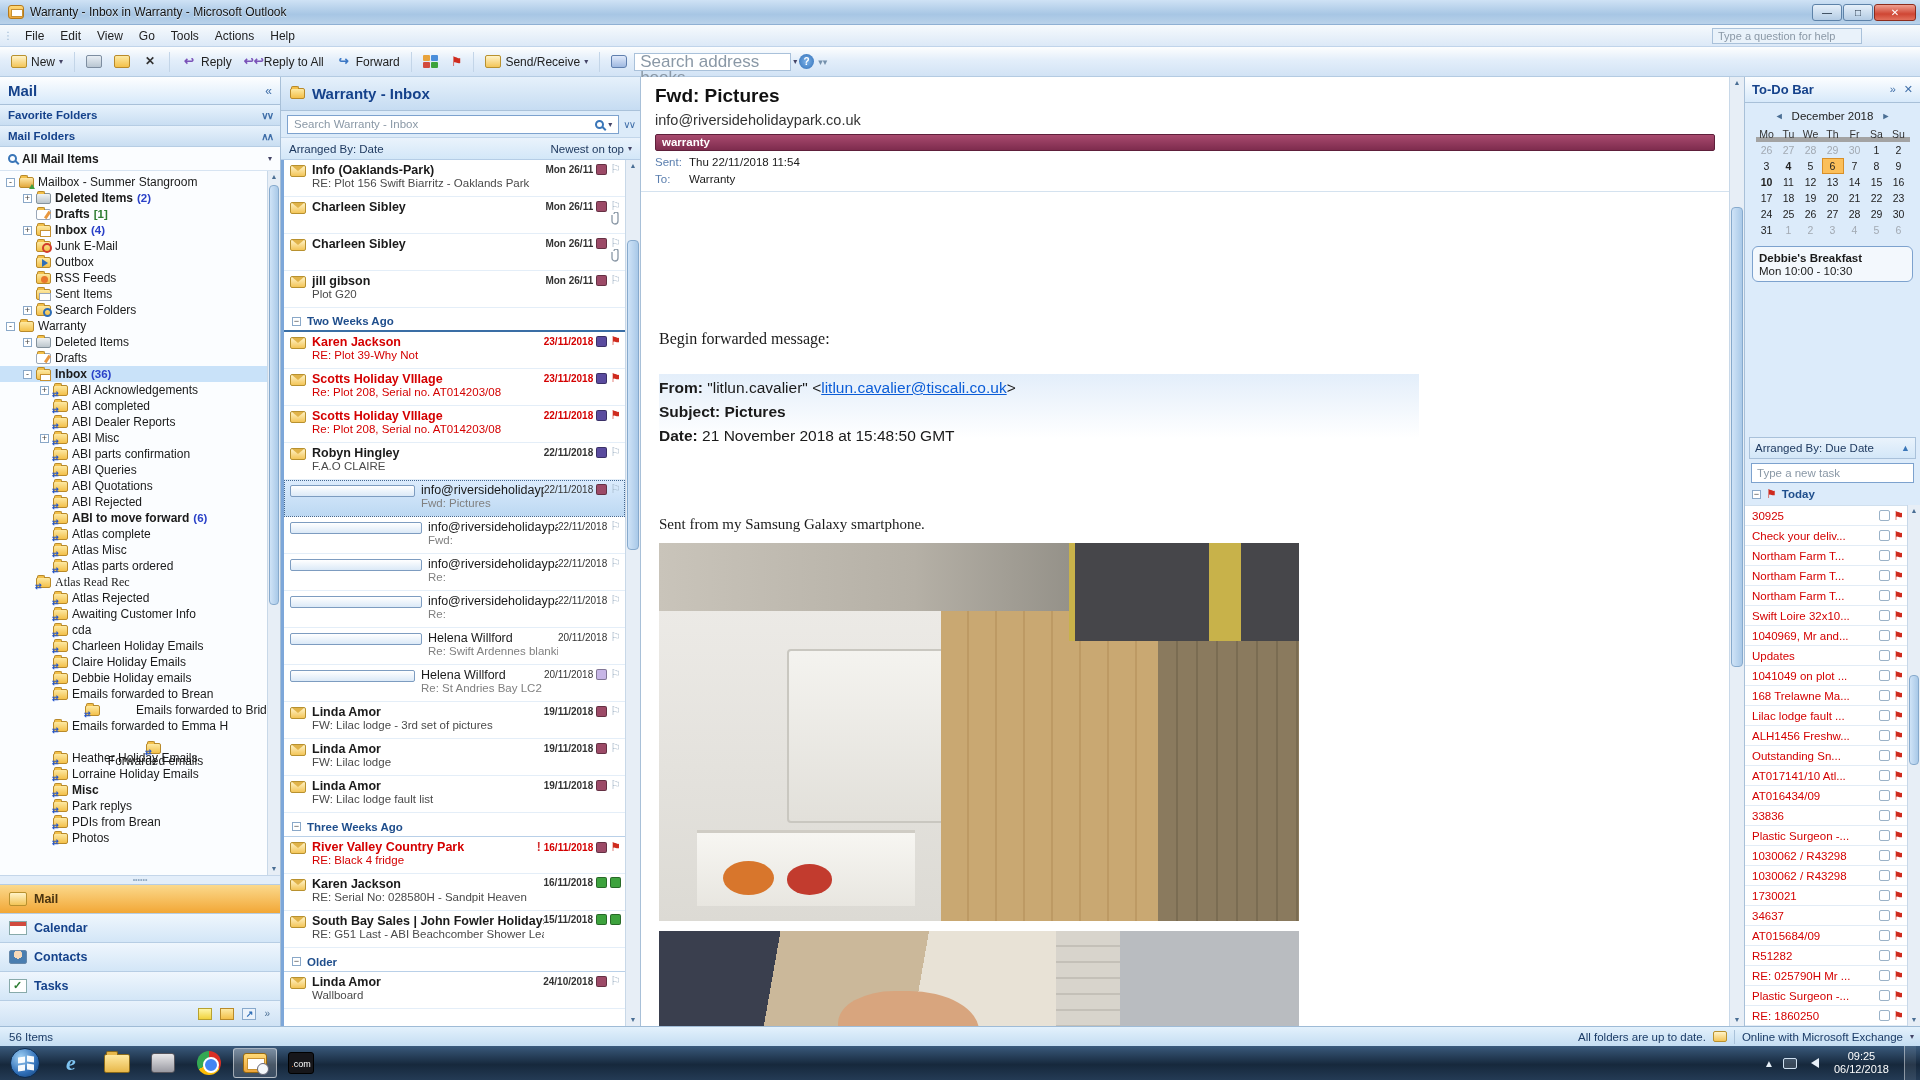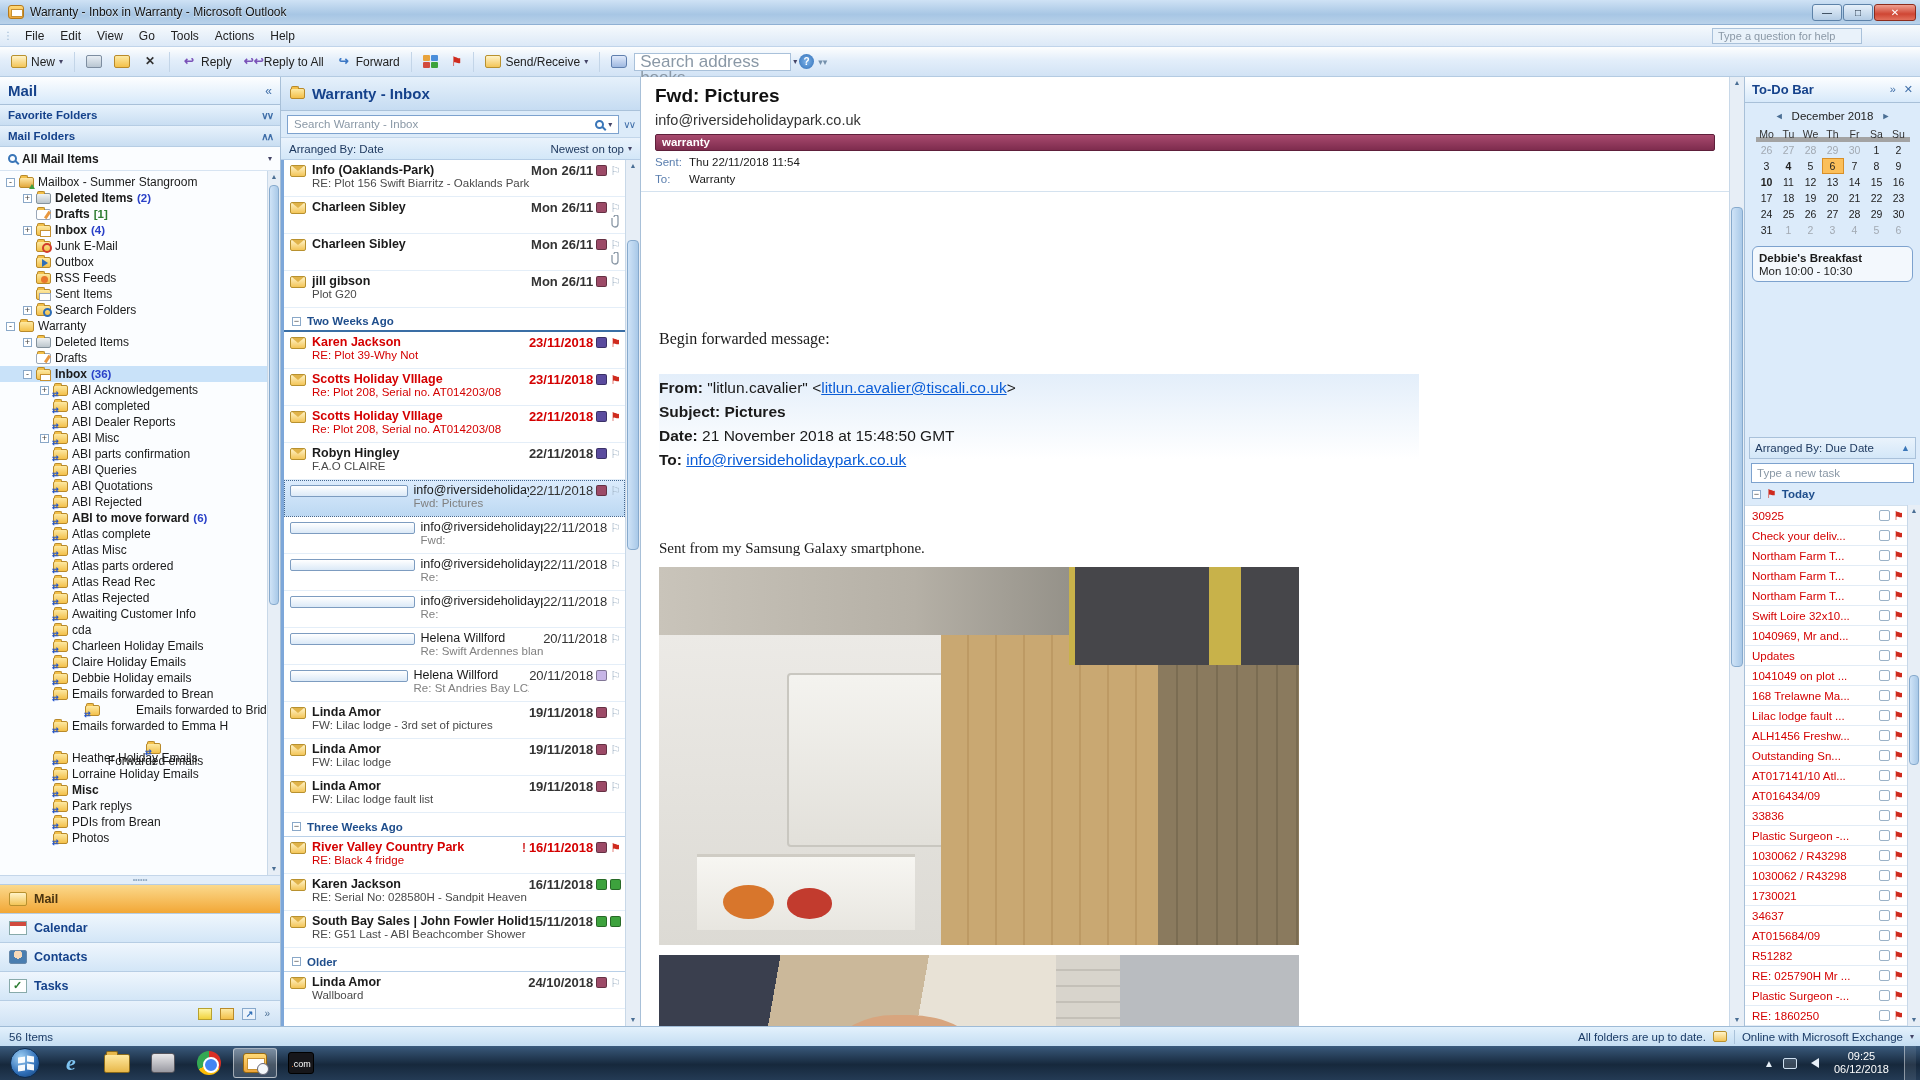--- a/index.html
+++ b/index.html
@@ -145,21 +145,21 @@
   .mi.read::before { top:-6px; border-top:none; border-bottom:6px solid #e4eefa; }
   .mi.replied::after { content:"\2190"; position:absolute; left:-4px; bottom:-5px; color:#7a3fb0; font-weight:bold; font-size:10px; }
   .mtext { flex:1; min-width:0; overflow:hidden; }
   .msender { font-size:12.5px; white-space:nowrap; overflow:hidden; }
   .msub { font-size:11.5px; color:#808080; white-space:nowrap; overflow:hidden; }
   .mrow.unread .msender { font-weight:bold; }
   .mrow.unread .msub { color:#4a4a4a; }
   .mrow.red .msender, .mrow.red .msub, .mrow.red .mdate { color:#d40000; }
   .mright { flex:none; display:flex; flex-direction:column; align-items:flex-end; }
   .mline1 { display:flex; align-items:center; gap:3px; }
-  .mdate { font-size:13px; color:#333; }
+  .mdate { font-size:10px; color:#333; }
   .mrow.unread .mdate { font-weight:bold; }
   .cat { width:11px; height:11px; border-radius:2px; border:1px solid rgba(0,0,0,.35); flex:none; }
   .cat.maroon { background:#9c4a67; } .cat.purple { background:#5a4b9e; }
   .cat.lilac { background:#c7b6e6; } .cat.green { background:#3da23d; }
   .flag { font-size:12px; line-height:12px; }
   .flag.red { color:#cf2b1e; } .flag.grey { color:#9fb2c4; }
   .imp { color:#d32f2f; font-weight:bold; font-size:12px; }
   .clip svg { display:block; }
   .list-sb { width:15px; background:#e7eef6; border-left:1px solid #c8d8e8; position:relative; }
 
@@ -476,21 +476,21 @@
             <div class="trow" style="padding-left: 40px;">
               <span class="exp none">+</span>
               <span class="fo subfolder-icon"></span>
               <span class="lbl">Atlas Misc</span>
             </div>
             <div class="trow" style="padding-left: 40px;">
               <span class="exp none">+</span>
               <span class="fo subfolder-icon"></span>
               <span class="lbl">Atlas parts ordered</span>
             </div>
-            <div class="trow" style="padding-left: 40px;">
+            <div class="trow" style="padding-left: 23px; font-family: Liberation Serif, serif;">
               <span class="exp none">+</span>
               <span class="fo subfolder-icon"></span>
               <span class="lbl">Atlas Read Rec</span>
             </div>
             <div class="trow" style="padding-left: 40px;">
               <span class="exp none">+</span>
               <span class="fo subfolder-icon"></span>
               <span class="lbl">Atlas Rejected</span>
             </div>
             <div class="trow" style="padding-left: 40px;">
@@ -956,21 +956,20 @@
           <div class="r-meta">
             <span class="lab">To:</span><span>Warranty</span>
           </div>
         </div>
         <div class="read-body">
           <div class="b-intro">Begin forwarded message:</div>
           <div class="fwd-block">
             <div><span>From:</span> <span style="font-weight:normal"><span>"litlun.cavalier" &lt;</span><a href="#">litlun.cavalier@tiscali.co.uk</a><span>&gt;</span></span></div>
             <div><span>Subject:</span> <span>Pictures</span></div>
             <div><span>Date:</span> <span style="font-weight:normal">21 November 2018 at 15:48:50 GMT</span></div>
-            <div><span>To:</span> <a href="#" style="font-weight:normal">info@riversideholidaypark.co.uk</a></div>
           </div>
           <div class="b-sig">Sent from my Samsung Galaxy smartphone.</div>
 
           <div class="photo" style="height:378px">
             <div class="sh" style="left:0;top:0;width:100%;height:18%;background:linear-gradient(90deg,#c9c4ba,#b5b0a6 40%,#8d8a82 70%,#55544e)"></div>
             <div class="sh" style="left:0;top:18%;width:44%;height:82%;background:linear-gradient(#eceae6,#dcdad4)"></div>
             <div class="sh" style="left:20%;top:28%;width:26%;height:46%;background:linear-gradient(#f4f3ef,#e2e0da);border:2px solid #c9c7c0;border-radius:4px"></div>
             <div class="sh" style="left:44%;top:18%;width:34%;height:82%;background:repeating-linear-gradient(90deg,#c9a872 0 26px,#bd9a64 26px 28px)"></div>
             <div class="sh" style="left:78%;top:18%;width:22%;height:82%;background:repeating-linear-gradient(90deg,#8a7a5e 0 18px,#7a6c52 18px 20px)"></div>
             <div class="sh" style="left:64%;top:0;width:36%;height:26%;background:#46464a;border-left:6px solid #c8b24a"></div>

